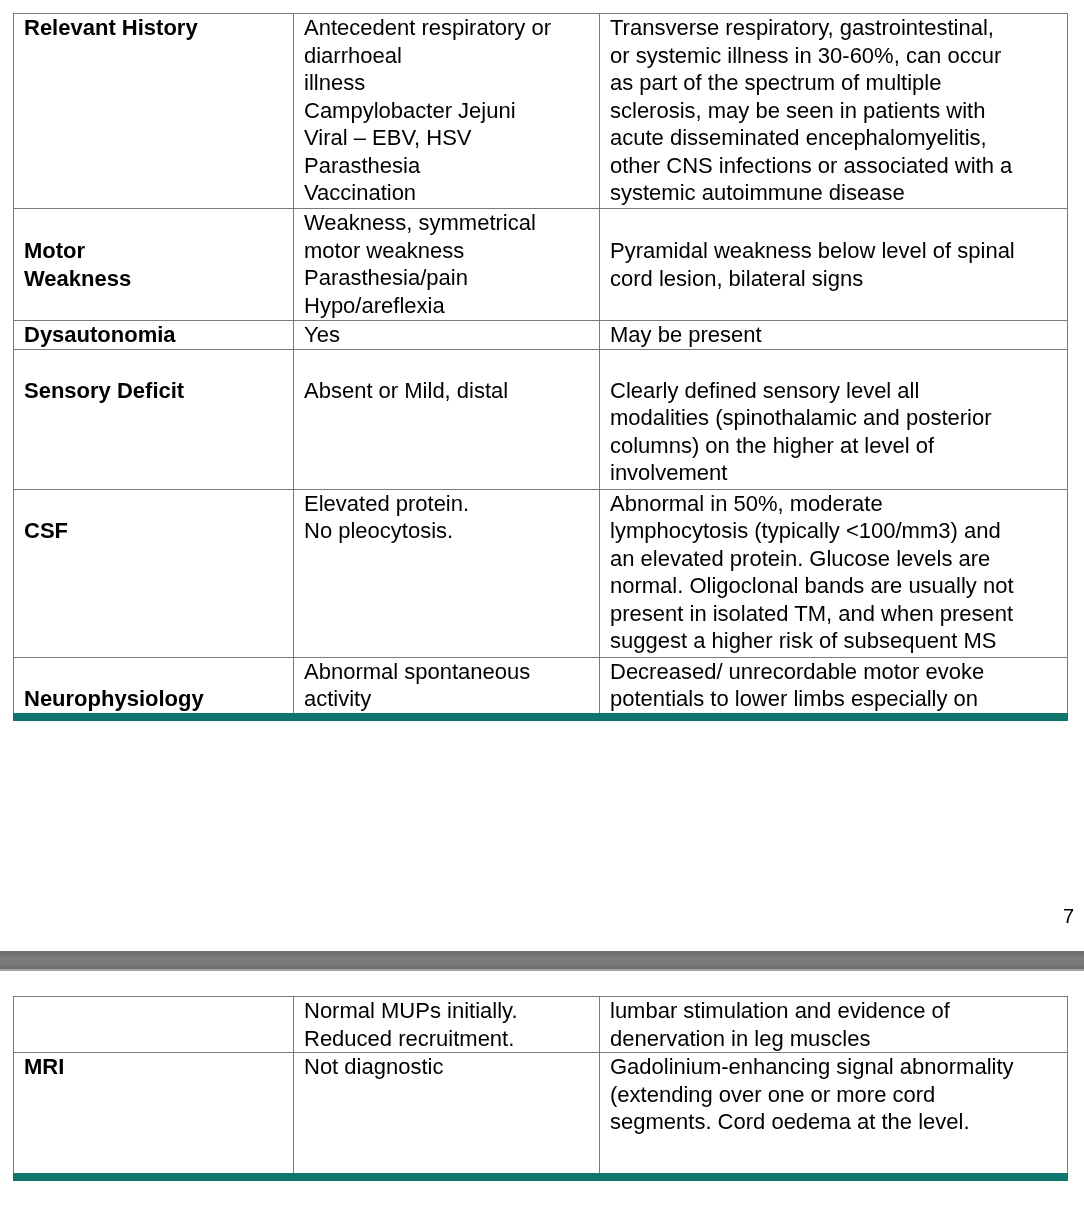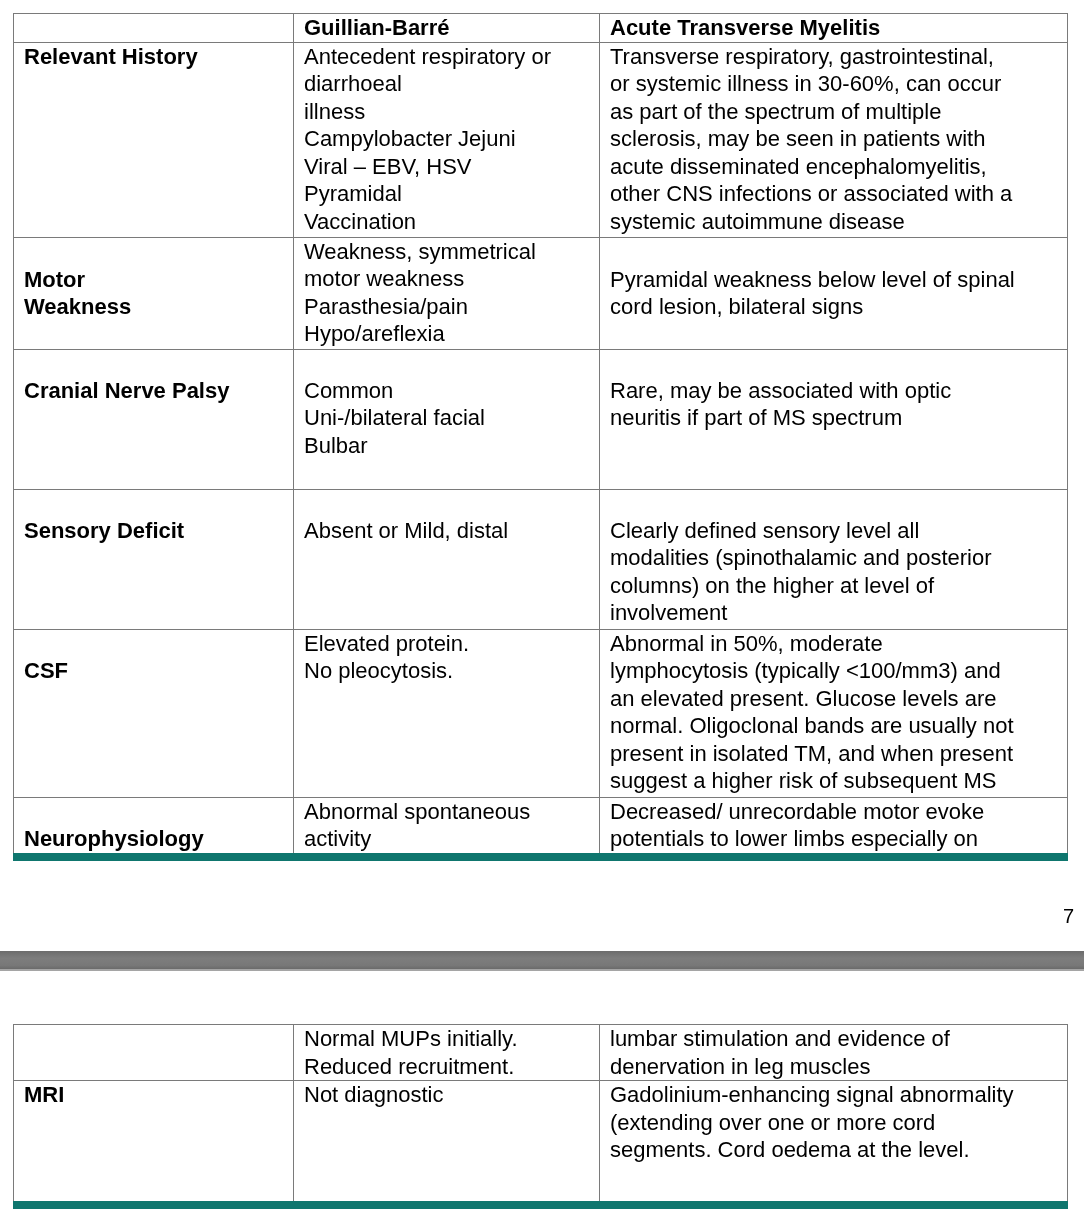--- a/index.html
+++ b/index.html
@@ -7,57 +7,52 @@
          font-family: "Liberation Sans", sans-serif; color: #000; }
   .tbl { position: absolute; left: 13px; width: 1054px; border-collapse: collapse; table-layout: fixed; }
   .tbl td { border: 1.5px solid #7a7a7a; padding: 0 0 0 10px; vertical-align: top;
             font-size: 22px; line-height: 27.5px; }
   .tbl td.label { font-weight: bold; }
   .tbl td.vmid { vertical-align: middle; }
   .tbl col.c1 { width: 280px; }
   .tbl col.c2 { width: 306px; }
   .tbl col.c3 { width: 468px; }
   #table1 { top: 13px; }
-  #table2 { top: 1024px; }
+  #table2 { top: 996px; }
   .head td { font-weight: bold; }
   .line { display: block; white-space: pre; }
   .pad-top { padding-top: 27px !important; }
   .page-num { position: absolute; right: 10px; top: 905px; font-size: 20px; }
   .page-sep { position: absolute; left: 0; width: 1084px; top: 951px; height: 18px;
               background: linear-gradient(#6c6c6c, #7d7d7d 40%, #787878 80%, #6a6a6a);
               border-bottom: 2px solid #a5a5a5; }
   .tbl tr.bottom-dark td { border-bottom: 8px solid #0f766e; }
 </style>
 </head>
 <body>
 
 <table class="tbl" id="table1">
   <colgroup>
       <col class="c1">
       <col class="c2">
       <col class="c3">
     </colgroup>
   <tbody>
-      <tr class="head">
-    <td></td>
-    <td>Guillian-Barré</td>
-    <td>Acute Transverse Myelitis</td>
-  </tr>
 
   <tr style="height:195px">
     <td class="label">
       <span class="line">Relevant History</span>
     </td>
     <td>
       <span class="line">Antecedent respiratory or</span>
       <span class="line">diarrhoeal</span>
       <span class="line">illness</span>
       <span class="line">Campylobacter Jejuni</span>
       <span class="line">Viral – EBV, HSV</span>
-      <span class="line">Pyramidal</span>
+      <span class="line">Parasthesia</span>
       <span class="line">Vaccination</span>
     </td>
     <td>
       <span class="line">Transverse respiratory, gastrointestinal,</span>
       <span class="line">or systemic illness in 30-60%, can occur</span>
       <span class="line">as part of the spectrum of multiple</span>
       <span class="line">sclerosis, may be seen in patients with</span>
       <span class="line">acute disseminated encephalomyelitis,</span>
       <span class="line">other CNS infections or associated with a</span>
       <span class="line">systemic autoimmune disease</span>
@@ -74,35 +69,32 @@
       <span class="line">motor weakness</span>
       <span class="line">Parasthesia/pain</span>
       <span class="line">Hypo/areflexia</span>
     </td>
     <td class="vmid">
       <span class="line">Pyramidal weakness below level of spinal</span>
       <span class="line">cord lesion, bilateral signs</span>
     </td>
   </tr>
 
-  <tr style="height:140px">
-    <td class="label pad-top">
-      <span class="line">Cranial Nerve Palsy</span>
+
+  <tr style="height:28px">
+    <td class="label">
+      <span class="line">Dysautonomia</span>
     </td>
-    <td class="pad-top">
-      <span class="line">Common</span>
-      <span class="line">Uni-/bilateral facial</span>
-      <span class="line">Bulbar</span>
+    <td>
+      <span class="line">Yes</span>
     </td>
-    <td class="pad-top">
-      <span class="line">Rare, may be associated with optic</span>
-      <span class="line">neuritis if part of MS spectrum</span>
+    <td>
+      <span class="line">May be present</span>
     </td>
   </tr>
-
 
   <tr style="height:140px">
     <td class="label pad-top">
       <span class="line">Sensory Deficit</span>
     </td>
     <td class="pad-top">
       <span class="line">Absent or Mild, distal</span>
     </td>
     <td class="pad-top">
       <span class="line">Clearly defined sensory level all</span>
@@ -116,21 +108,21 @@
     <td class="label" style="padding-top:27px">
       <span class="line">CSF</span>
     </td>
     <td>
       <span class="line">Elevated protein.</span>
       <span class="line">No pleocytosis.</span>
     </td>
     <td>
       <span class="line">Abnormal in 50%, moderate</span>
       <span class="line">lymphocytosis (typically &lt;100/mm3) and</span>
-      <span class="line">an elevated present. Glucose levels are</span>
+      <span class="line">an elevated protein. Glucose levels are</span>
       <span class="line">normal. Oligoclonal bands are usually not</span>
       <span class="line">present in isolated TM, and when present</span>
       <span class="line">suggest a higher risk of subsequent MS</span>
     </td>
   </tr>
 
   <tr class="bottom-dark" style="height:55px">
     <td class="label" style="padding-top:27px">
       <span class="line">Neurophysiology</span>
     </td>

